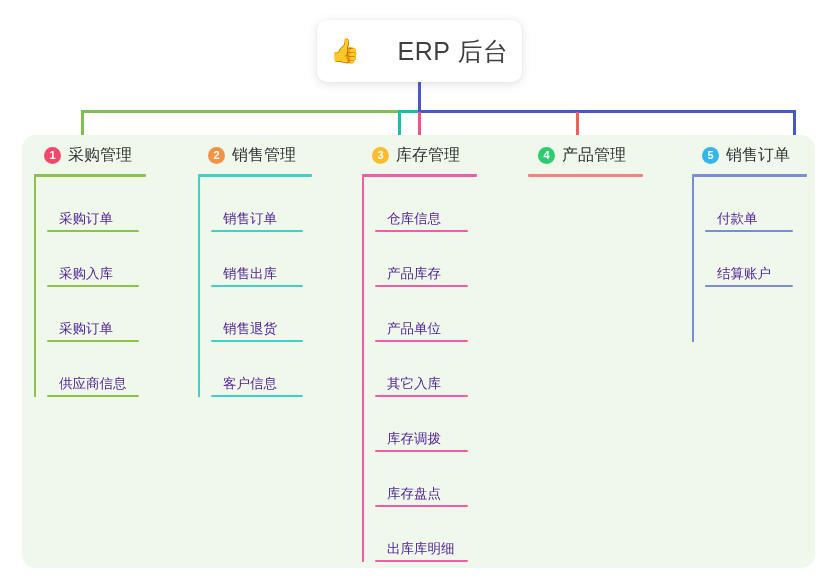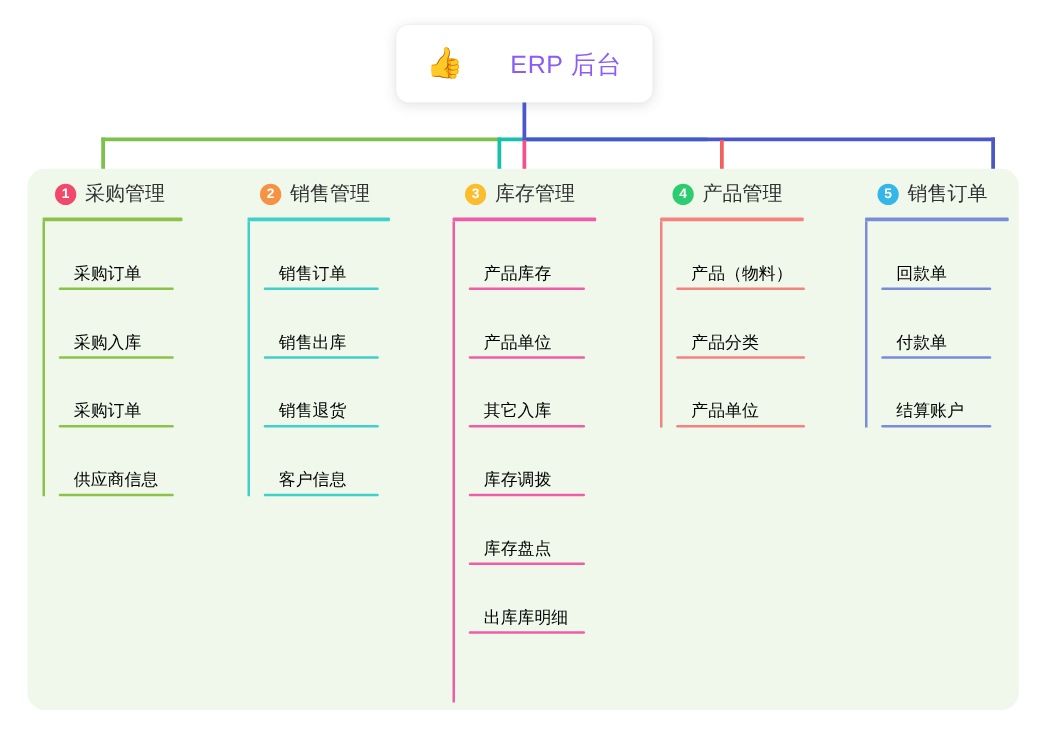--- a/index.html
+++ b/index.html
@@ -35,22 +35,22 @@
     justify-content: center;
     gap: 9px;
     box-sizing: border-box;
   }
   .root-emoji {
     font-size: 24px;
     line-height: 1;
     display: inline-block;
   }
   .root-title {
-    font-size: 20px;
-    color: #8b5cf6;
+    font-size: 25px;
+    color: #404040;
     letter-spacing: 0.5px;
     white-space: nowrap;
     margin-left: 28px;
   }
 
   
   .conn {
     position: absolute;
   }
 
@@ -116,21 +116,21 @@
   .leaf {
     position: relative;
     height: 55px;
     box-sizing: border-box;
     display: flex;
     align-items: flex-end;
     padding-bottom: 4px;
   }
   .leaf-label {
     font-size: 13.5px;
-    color: #000000;
+    color: #4c1d95;
     padding-left: 12px;
     white-space: nowrap;
     line-height: 18px;
   }
   .leaf-rule {
     position: absolute;
     left: 0;
     bottom: 0;
     height: 2px;
     border-radius: 1px;
@@ -215,20 +215,24 @@
       </div>
       <div class="col" style="left: 362px; width: 115px;">
         <div class="col-head">
           <span class="badge" style="background: rgb(251, 189, 46);">3</span>
           <span class="col-title">库存管理</span>
         </div>
         <div class="head-rule" style="background: rgb(239, 93, 168); width: 115px;"></div>
         <div class="leaves" style="height: 385px;">
           <div class="trunk" style="background: rgb(239, 93, 168); height: 385px;"></div>
           <div class="leaf">
+            <span class="leaf-label">仓库信息</span>
+            <div class="leaf-rule" style="background: rgb(239, 93, 168); width: 93px;"></div>
+          </div>
+          <div class="leaf">
             <span class="leaf-label">产品库存</span>
             <div class="leaf-rule" style="background: rgb(239, 93, 168); width: 93px;"></div>
           </div>
           <div class="leaf">
             <span class="leaf-label">产品单位</span>
             <div class="leaf-rule" style="background: rgb(239, 93, 168); width: 93px;"></div>
           </div>
           <div class="leaf">
             <span class="leaf-label">其它入库</span>
             <div class="leaf-rule" style="background: rgb(239, 93, 168); width: 93px;"></div>
@@ -246,49 +250,30 @@
             <div class="leaf-rule" style="background: rgb(239, 93, 168); width: 93px;"></div>
           </div>
         </div>
       </div>
       <div class="col" style="left: 528px; width: 115px;">
         <div class="col-head">
           <span class="badge" style="background: rgb(46, 204, 113);">4</span>
           <span class="col-title">产品管理</span>
         </div>
         <div class="head-rule" style="background: rgb(244, 130, 127); width: 115px;"></div>
-        <div class="leaves" style="height: 165px;">
-          <div class="trunk" style="background: rgb(244, 130, 127); height: 165px;"></div>
-          <div class="leaf">
-            <span class="leaf-label">产品（物料）</span>
-            <div class="leaf-rule" style="background: rgb(244, 130, 127); width: 103px;"></div>
-          </div>
-          <div class="leaf">
-            <span class="leaf-label">产品分类</span>
-            <div class="leaf-rule" style="background: rgb(244, 130, 127); width: 103px;"></div>
-          </div>
-          <div class="leaf">
-            <span class="leaf-label">产品单位</span>
-            <div class="leaf-rule" style="background: rgb(244, 130, 127); width: 103px;"></div>
-          </div>
-        </div>
       </div>
       <div class="col" style="left: 692px; width: 115px;">
         <div class="col-head">
           <span class="badge" style="background: rgb(53, 182, 232);">5</span>
           <span class="col-title">销售订单</span>
         </div>
         <div class="head-rule" style="background: rgb(122, 140, 216); width: 115px;"></div>
         <div class="leaves" style="height: 165px;">
           <div class="trunk" style="background: rgb(122, 140, 216); height: 165px;"></div>
           <div class="leaf">
-            <span class="leaf-label">回款单</span>
-            <div class="leaf-rule" style="background: rgb(122, 140, 216); width: 88px;"></div>
-          </div>
-          <div class="leaf">
             <span class="leaf-label">付款单</span>
             <div class="leaf-rule" style="background: rgb(122, 140, 216); width: 88px;"></div>
           </div>
           <div class="leaf">
             <span class="leaf-label">结算账户</span>
             <div class="leaf-rule" style="background: rgb(122, 140, 216); width: 88px;"></div>
           </div>
         </div>
       </div>
     </div>

